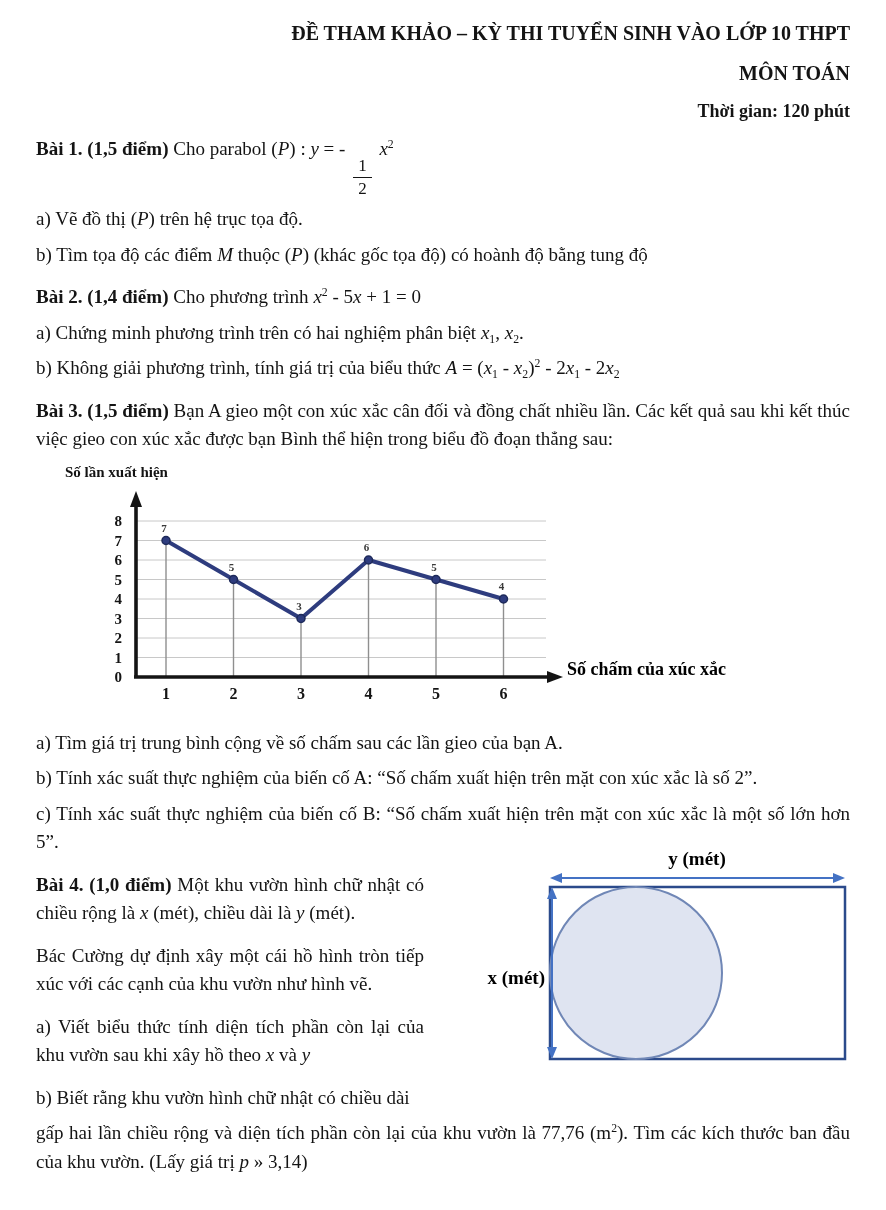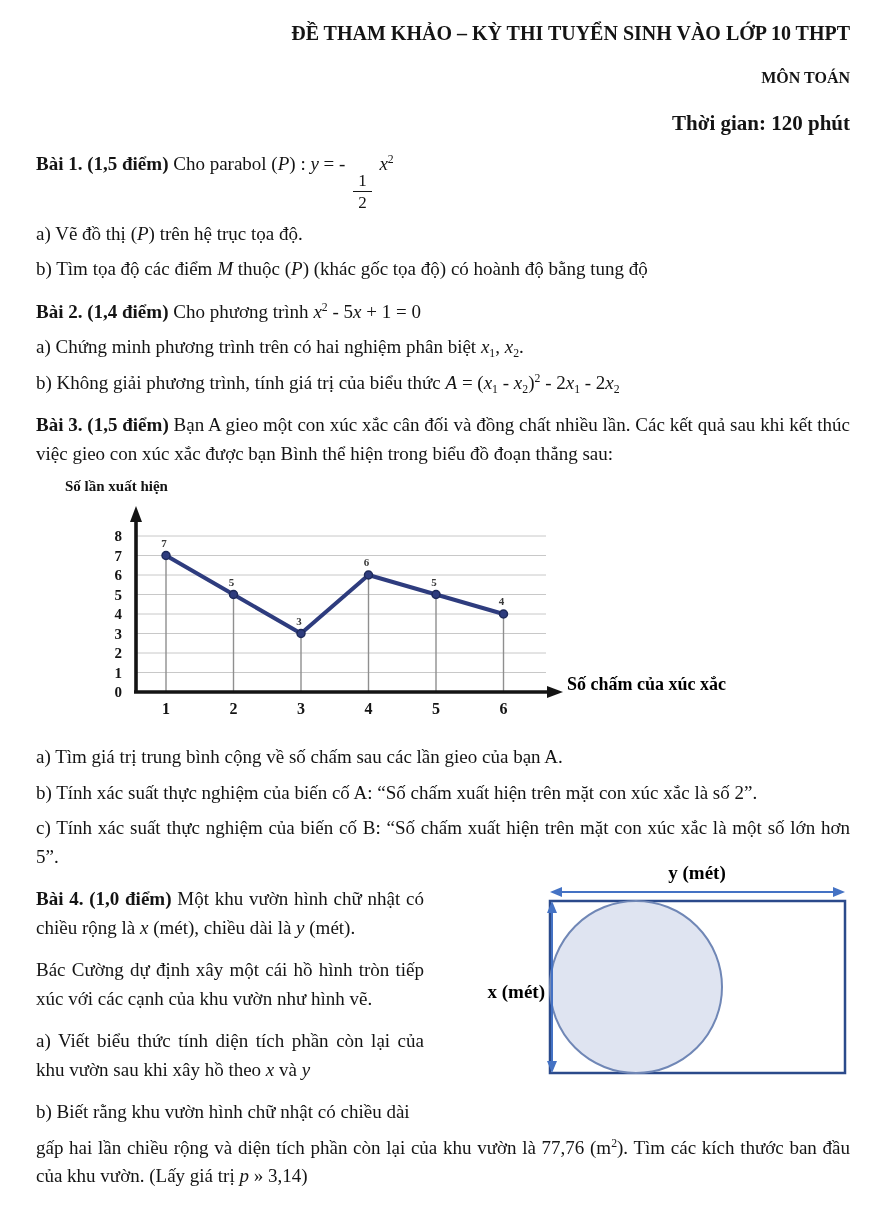--- a/index.html
+++ b/index.html
@@ -7,22 +7,22 @@
     width:886px;
     box-sizing:border-box;
     padding:14px 36px 30px 36px;
     font-family:"Liberation Serif", serif;
     font-size:19px;
     color:#141414;
     line-height:1.5;
   }
   header{text-align:right;margin-bottom:10px;}
   h1{font-size:20px;margin:4px 0 2px 0;font-weight:bold;}
-  h2{font-size:16px;margin:18px 0;font-weight:bold;}
-  h3{font-size:21px;margin:2px 0;font-weight:bold;}
+  h2{font-size:20px;margin:10px 0;font-weight:bold;}
+  h3{font-size:18px;margin:2px 0;font-weight:bold;}
   section{margin:4px 0 14px 0;}
   p{margin:7px 0;}
   .just{text-align:justify;}
   .plabel{font-weight:bold;}
   i{font-style:italic;}
   sup,sub{font-size:62%;line-height:0;}
   sub{vertical-align:-4px;}
   sup{vertical-align:7px;}
   
   .frac{display:inline-flex;flex-direction:column;align-items:center;

